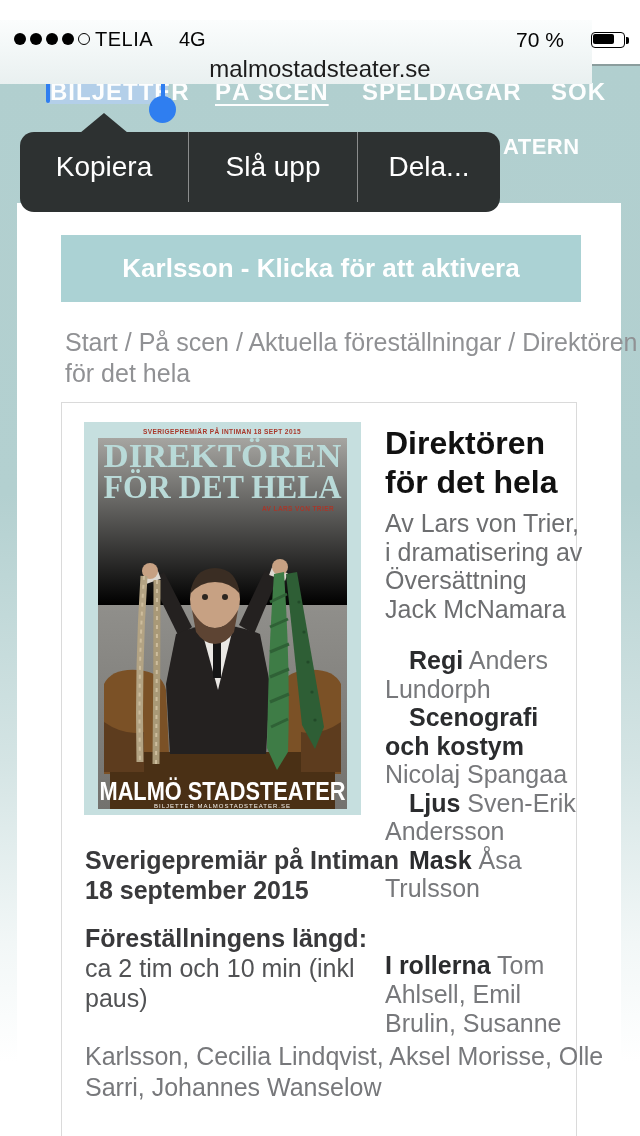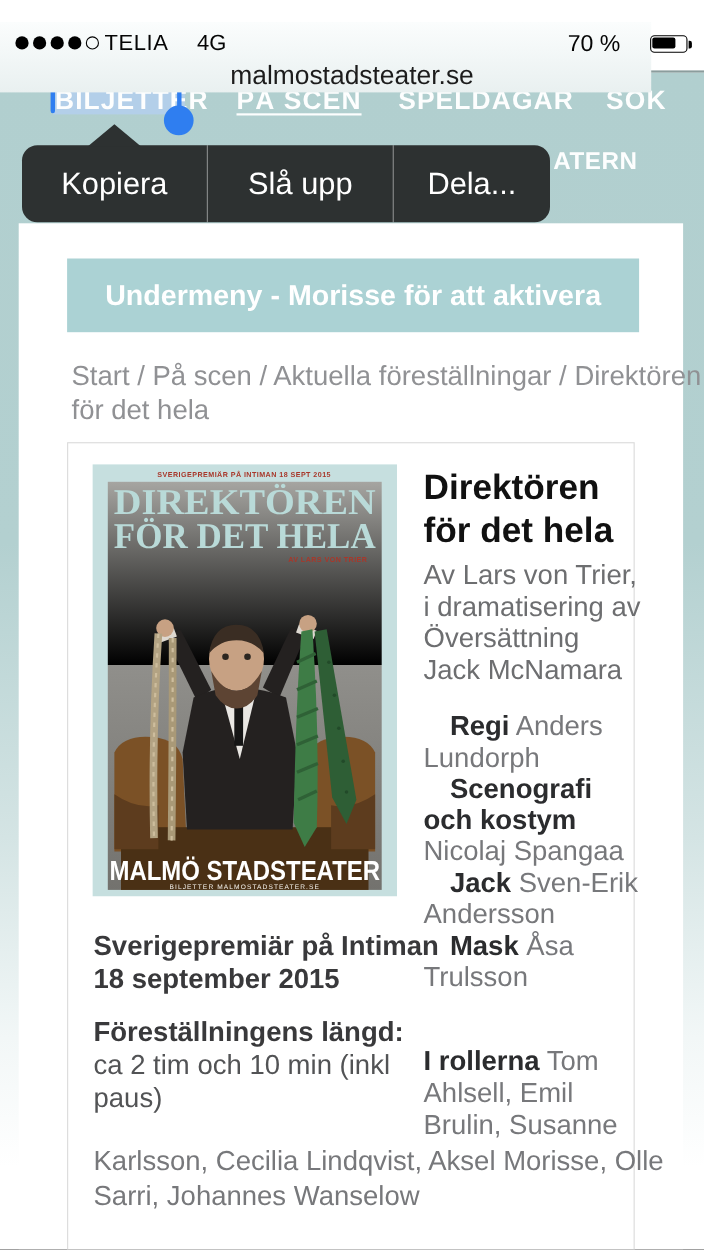--- a/index.html
+++ b/index.html
@@ -36,21 +36,21 @@
   .nav-link { position:absolute; top:78px; font-size:24px; font-weight:bold; color:#fdfefe;
     letter-spacing:1px; white-space:nowrap; }
   .nav-underline { text-decoration:underline; text-underline-offset:4px; text-decoration-thickness:2px; }
   #sel-rect { left:48px; top:79px; width:120px; height:25px; background:#b3cfe9; }
   #handle-l { left:46px; top:76px; width:3.5px; height:27px; background:#2f7ef0; border-radius:2px; }
   #handle-r-bar { left:161px; top:79px; width:3.5px; height:26px; background:#2f7ef0; border-radius:2px; }
   #handle-r-knob { left:149px; top:96px; width:27px; height:27px; background:#2f7ef0; border-radius:50%; }
   #nav-secondary { left:503px; top:134px; font-size:22px; font-weight:bold; color:#fdfefe; letter-spacing:.5px; }
 
   
-  #callout { left:20px; top:132px; width:480px; height:70px; background:#2d3131; border-radius:14px;
+  #callout { left:20px; top:132px; width:480px; height:80px; background:#2d3131; border-radius:14px;
     display:flex; z-index:20; }
   #callout:before { content:""; position:absolute; left:60px; top:-19px; width:0; height:0;
     border-left:24px solid transparent; border-right:24px solid transparent; border-bottom:20px solid #2d3131; }
   .co-btn { height:70px; line-height:70px; text-align:center; font-size:28px; color:#fff; }
   .co-btn + .co-btn { border-left:1px solid rgba(255,255,255,.45); }
   .co-0 { width:168px; } .co-1 { width:169px; } .co-2 { width:143px; }
 
   
   #banner { left:61px; top:235px; width:520px; height:67px; background:#abd2d4;
     color:#fff; font-weight:bold; font-size:26px; text-align:center; line-height:67px; }
@@ -114,21 +114,21 @@
   <div id="handle-r-bar" class="abs"></div>
   <div id="handle-r-knob" class="abs"></div>
   <div id="nav-secondary" class="abs">ATERN</div>
 
   <div id="callout" class="abs">
     <div class="co-btn co-0">Kopiera</div>
     <div class="co-btn co-1">Slå upp</div>
     <div class="co-btn co-2">Dela...</div>
   </div>
 
-  <div id="banner" class="abs">Undermeny - Morisse för att aktivera</div>
+  <div id="banner" class="abs">Karlsson - Klicka för att aktivera</div>
   <div id="breadcrumb" class="abs">
       <div>Start / På scen / Aktuella föreställningar / Direktören</div>
       <div>för det hela</div>
     </div>
 
   <div id="card" class="abs">
 
     <svg id="poster" viewBox="0 0 277 393">
       <defs>
         <linearGradient id="gphoto" x1="0" y1="0" x2="0" y2="1">
@@ -202,21 +202,21 @@
       <div id="show-title">Direktören för det hela</div>
       <div id="byline">
           <div>Av Lars von Trier,</div>
           <div>i dramatisering av</div>
           <div>Översättning</div>
           <div>Jack McNamara</div>
         </div>
       <div id="credits">
         <p><b>Regi</b> <span>Anders Lundorph</span></p>
         <p><b>Scenografi och kostym</b> <span>Nicolaj Spangaa</span></p>
-        <p><b>Jack</b> <span>Sven-Erik Andersson</span></p>
+        <p><b>Ljus</b> <span>Sven-Erik Andersson</span></p>
         <p><b>Mask</b> <span>Åsa Trulsson</span></p>
       </div>
     </div>
 
     <div id="cast-col" class="rcol">
       <b>I rollerna</b>
       <span>Tom Ahlsell, Emil Brulin, Susanne</span>
     </div>
 
     <div id="lcol">

